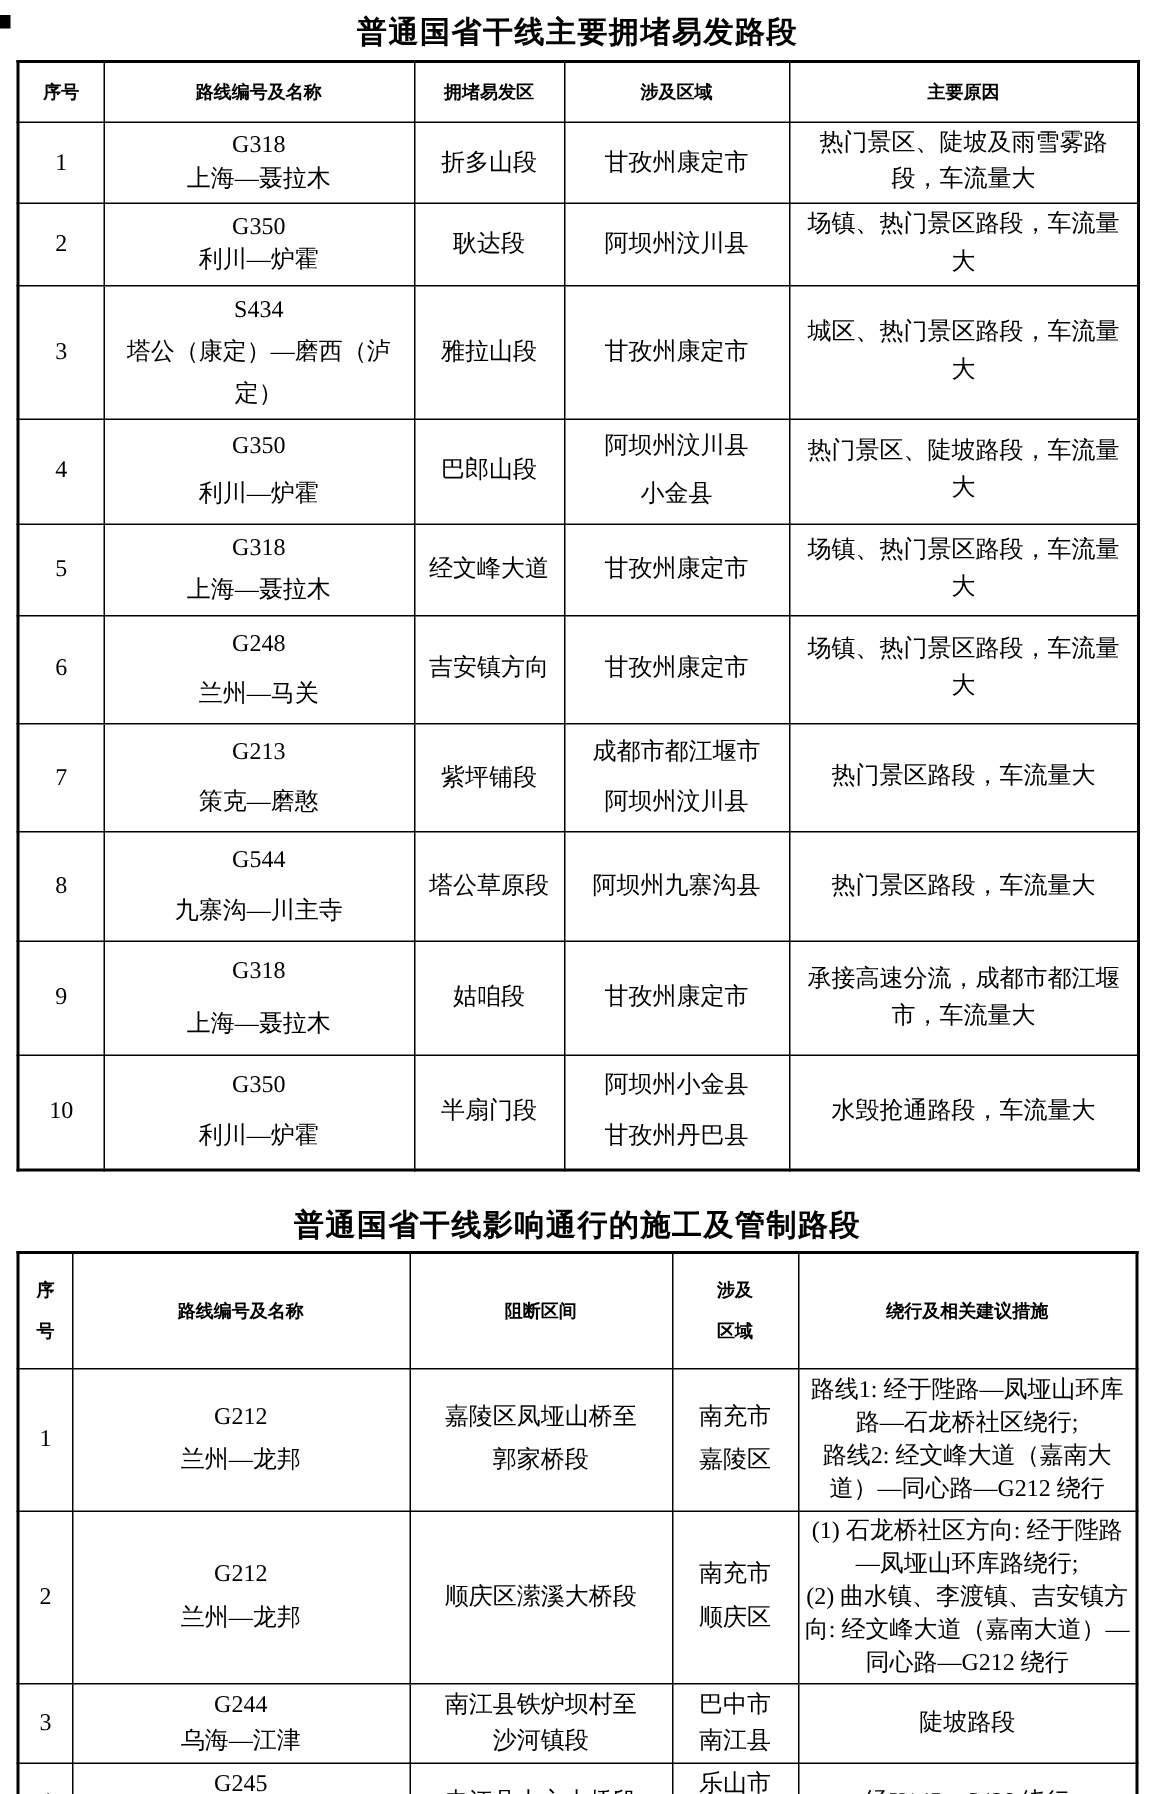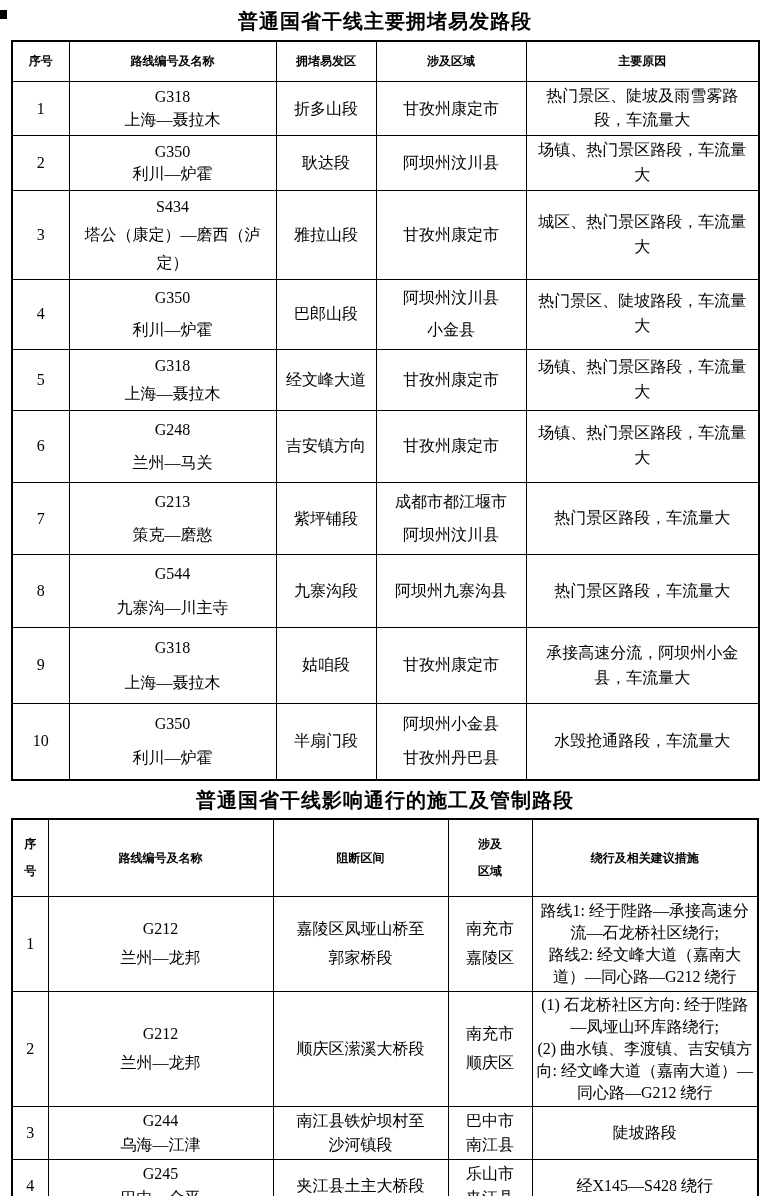--- a/index.html
+++ b/index.html
@@ -25,21 +25,21 @@
   .title {
     margin: 0;
     padding: 8px 0 5px 0;
     text-align: center;
     font-family: "Liberation Sans", "DejaVu Sans", sans-serif;
     font-weight: bold;
     font-size: 20px;
     letter-spacing: 1px;
     color: #000000;
   }
-  .title.second { padding: 6px 0 4px 0; }
+  .title.second { padding: 22px 0 4px 0; }
 
   table.tbl {
     border-collapse: collapse;
     table-layout: fixed;
     margin-left: 11px;
     border: 2.5px solid #000000;
   }
   .tbl1 { width: 747px; }
   .tbl2 { width: 746px; }
 
@@ -191,31 +191,31 @@
 策克—磨憨</td>
           <td class="cc c-zone">紫坪铺段</td>
           <td class="cc c-area">成都市都江堰市
 阿坝州汶川县</td>
           <td class="c-reason">热门景区路段，车流量大</td>
         </tr>
         <tr>
           <td class="cc c-no">8</td>
           <td class="cc c-route">G544
 九寨沟—川主寺</td>
-          <td class="cc c-zone">九寨沟段</td>
+          <td class="cc c-zone">塔公草原段</td>
           <td class="cc c-area">阿坝州九寨沟县</td>
           <td class="c-reason">热门景区路段，车流量大</td>
         </tr>
         <tr>
           <td class="cc c-no">9</td>
           <td class="cc c-route">G318
 上海—聂拉木</td>
           <td class="cc c-zone">姑咱段</td>
           <td class="cc c-area">甘孜州康定市</td>
-          <td class="c-reason">承接高速分流，阿坝州小金县，车流量大</td>
+          <td class="c-reason">承接高速分流，成都市都江堰市，车流量大</td>
         </tr>
         <tr>
           <td class="cc c-no">10</td>
           <td class="cc c-route">G350
 利川—炉霍</td>
           <td class="cc c-zone">半扇门段</td>
           <td class="cc c-area">阿坝州小金县
 甘孜州丹巴县</td>
           <td class="c-reason">水毁抢通路段，车流量大</td>
         </tr>
@@ -245,21 +245,21 @@
     </thead>
     <tbody id="t2body">
         <tr>
           <td class="cc c-no">1</td>
           <td class="cc c-route">G212
 兰州—龙邦</td>
           <td class="cc c-block">嘉陵区凤垭山桥至
 郭家桥段</td>
           <td class="cc c-area">南充市
 嘉陵区</td>
-          <td class="c-detour">路线1: 经于陛路—承接高速分流—石龙桥社区绕行;
+          <td class="c-detour">路线1: 经于陛路—凤垭山环库路—石龙桥社区绕行;
 路线2: 经文峰大道（嘉南大道）—同心路—G212 绕行</td>
         </tr>
         <tr>
           <td class="cc c-no">2</td>
           <td class="cc c-route">G212
 兰州—龙邦</td>
           <td class="cc c-block">顺庆区潆溪大桥段</td>
           <td class="cc c-area">南充市
 顺庆区</td>
           <td class="c-detour">(1) 石龙桥社区方向: 经于陛路—凤垭山环库路绕行;

